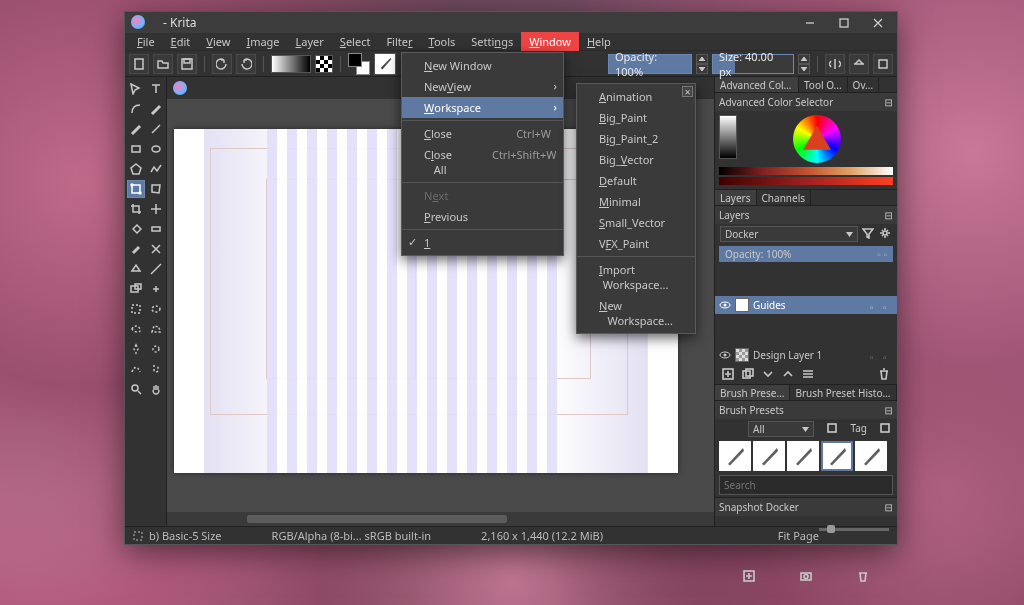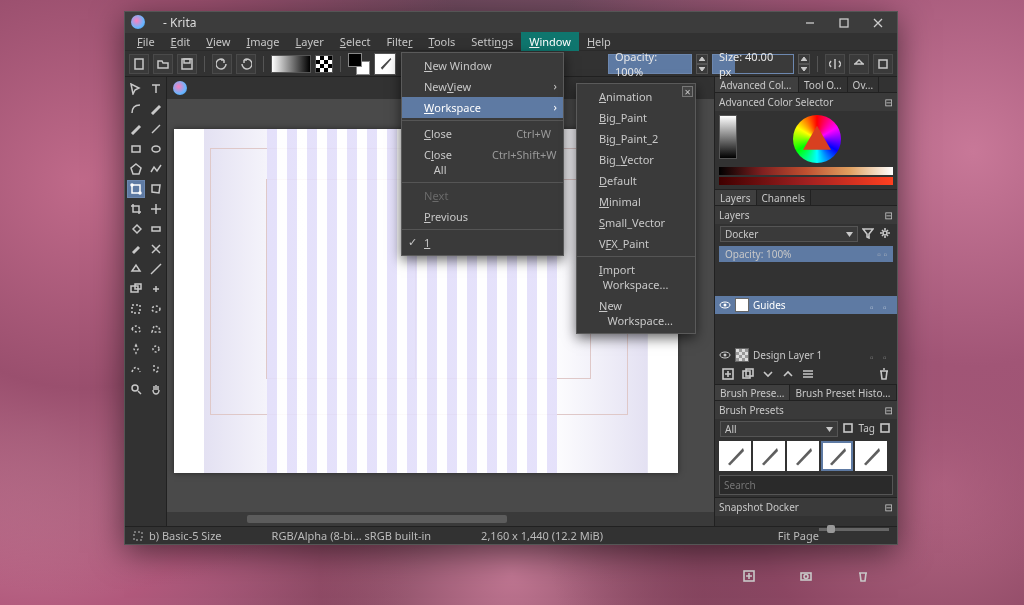--- a/index.html
+++ b/index.html
@@ -56,21 +56,21 @@
   
   .menubar {
     background: #323232;
     border-bottom: 1px solid #2a2a2a;
     display:flex;
     align-items:center;
     height:18px;
     padding-left:4px;
   }
   .menubar .item { padding: 2px 8px; font-size:11px; color:#c7c7c7;text-align:right; }
-  .menubar .item.open { background:#0f766e; color:#fff; }
+  .menubar .item.open { background:#ef4444; color:#fff; }
   
   .toolbar {
     background:#323232;
     border-bottom:1px solid #212121;
     height:26px;
     display:flex;
     align-items:center;
     padding: 0 4px;
     gap:4px;
   }
@@ -686,21 +686,21 @@
 
       <div class="brushpanel">
         <div class="docker-tabs">
           <div class="dt active">Brush Presets</div>
           <div class="dt">Brush Preset History</div>
         </div>
         <div class="panel-title">
           <span>Brush Presets</span>
           <span class="x">⊟</span>
         </div>
-        <div class="sub" style="display:flex;gap:3px;">
+        <div class="sub" style="display:flex;gap:11px;margin-left:28px;">
           <div class="combo" style="flex:1">
             <span>All</span>
             <svg viewBox="0 0 7 5">
                 <path d="M0 0l3.5 5L7 0z"></path>
               </svg>
           </div>
           <div class="lbtn">
               <svg viewBox="0 0 12 12">
                 <rect x="2" y="2" width="8" height="8"></rect>
               </svg>

